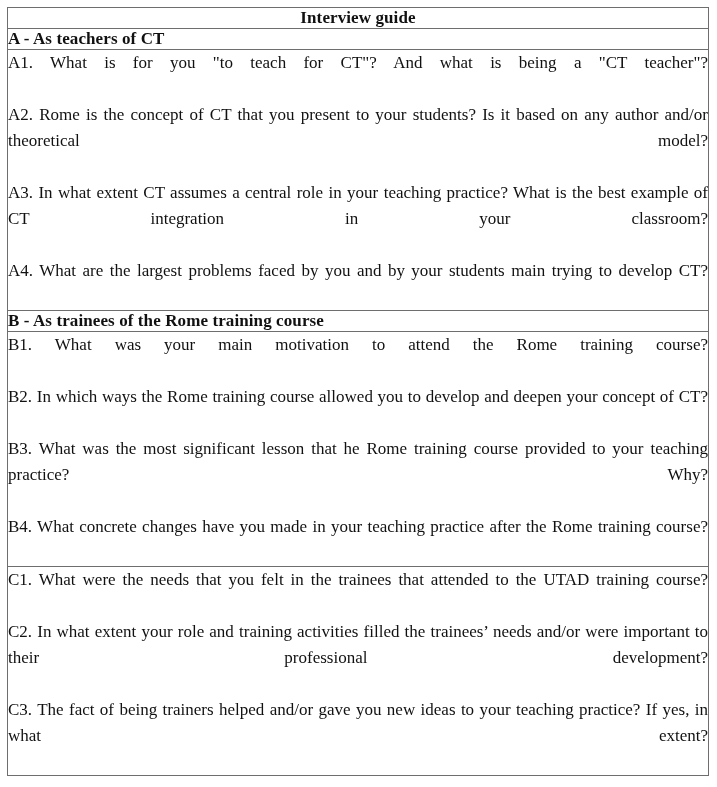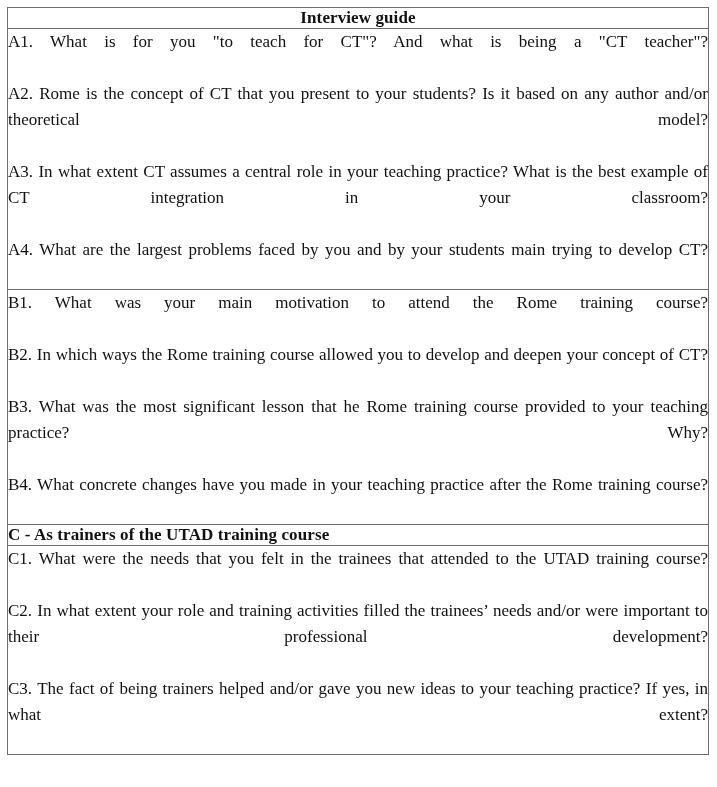--- a/index.html
+++ b/index.html
@@ -87,40 +87,43 @@
 <body>
 
 <div class="page">
   <table class="guide-table">
     <tbody>
       <tr>
         <td class="title-cell">Interview guide</td>
       </tr>
 
       <tr>
+        <td class="section-cell">A - As teachers of CT</td>
+      </tr>
+      <tr>
         <td class="body-cell">
           <p class="question">A1. What is for you "to teach for CT"? And what is being a "CT teacher"?</p>
           <p class="question">A2. Rome is the concept of CT that you present to your students? Is it based on any author and/or theoretical model?</p>
           <p class="question">A3. In what extent CT assumes a central role in your teaching practice? What is the best example of CT integration in your classroom?</p>
           <p class="question">A4. What are the largest problems faced by you and by your students main trying to develop CT?</p>
         </td>
       </tr>
 
       <tr>
+        <td class="section-cell">B - As trainees of the Rome training course</td>
+      </tr>
+      <tr>
         <td class="body-cell">
           <p class="question">B1. What was your main motivation to attend the Rome training course?</p>
           <p class="question">B2. In which ways the Rome training course allowed you to develop and deepen your concept of CT?</p>
           <p class="question">B3. What was the most significant lesson that he Rome training course provided to your teaching practice? Why?</p>
           <p class="question">B4. What concrete changes have you made in your teaching practice after the Rome training course?</p>
         </td>
       </tr>
 
-      <tr>
-        <td class="section-cell">C - As trainers of the UTAD training course</td>
-      </tr>
       <tr>
         <td class="body-cell">
           <p class="question">C1. What were the needs that you felt in the trainees that attended to the UTAD training course?</p>
           <p class="question">C2. In what extent your role and training activities filled the trainees’ needs and/or were important to their professional development?</p>
           <p class="question">C3. The fact of being trainers helped and/or gave you new ideas to your teaching practice? If yes, in what extent?</p>
 
         </td>
       </tr>
     </tbody>
   </table>

